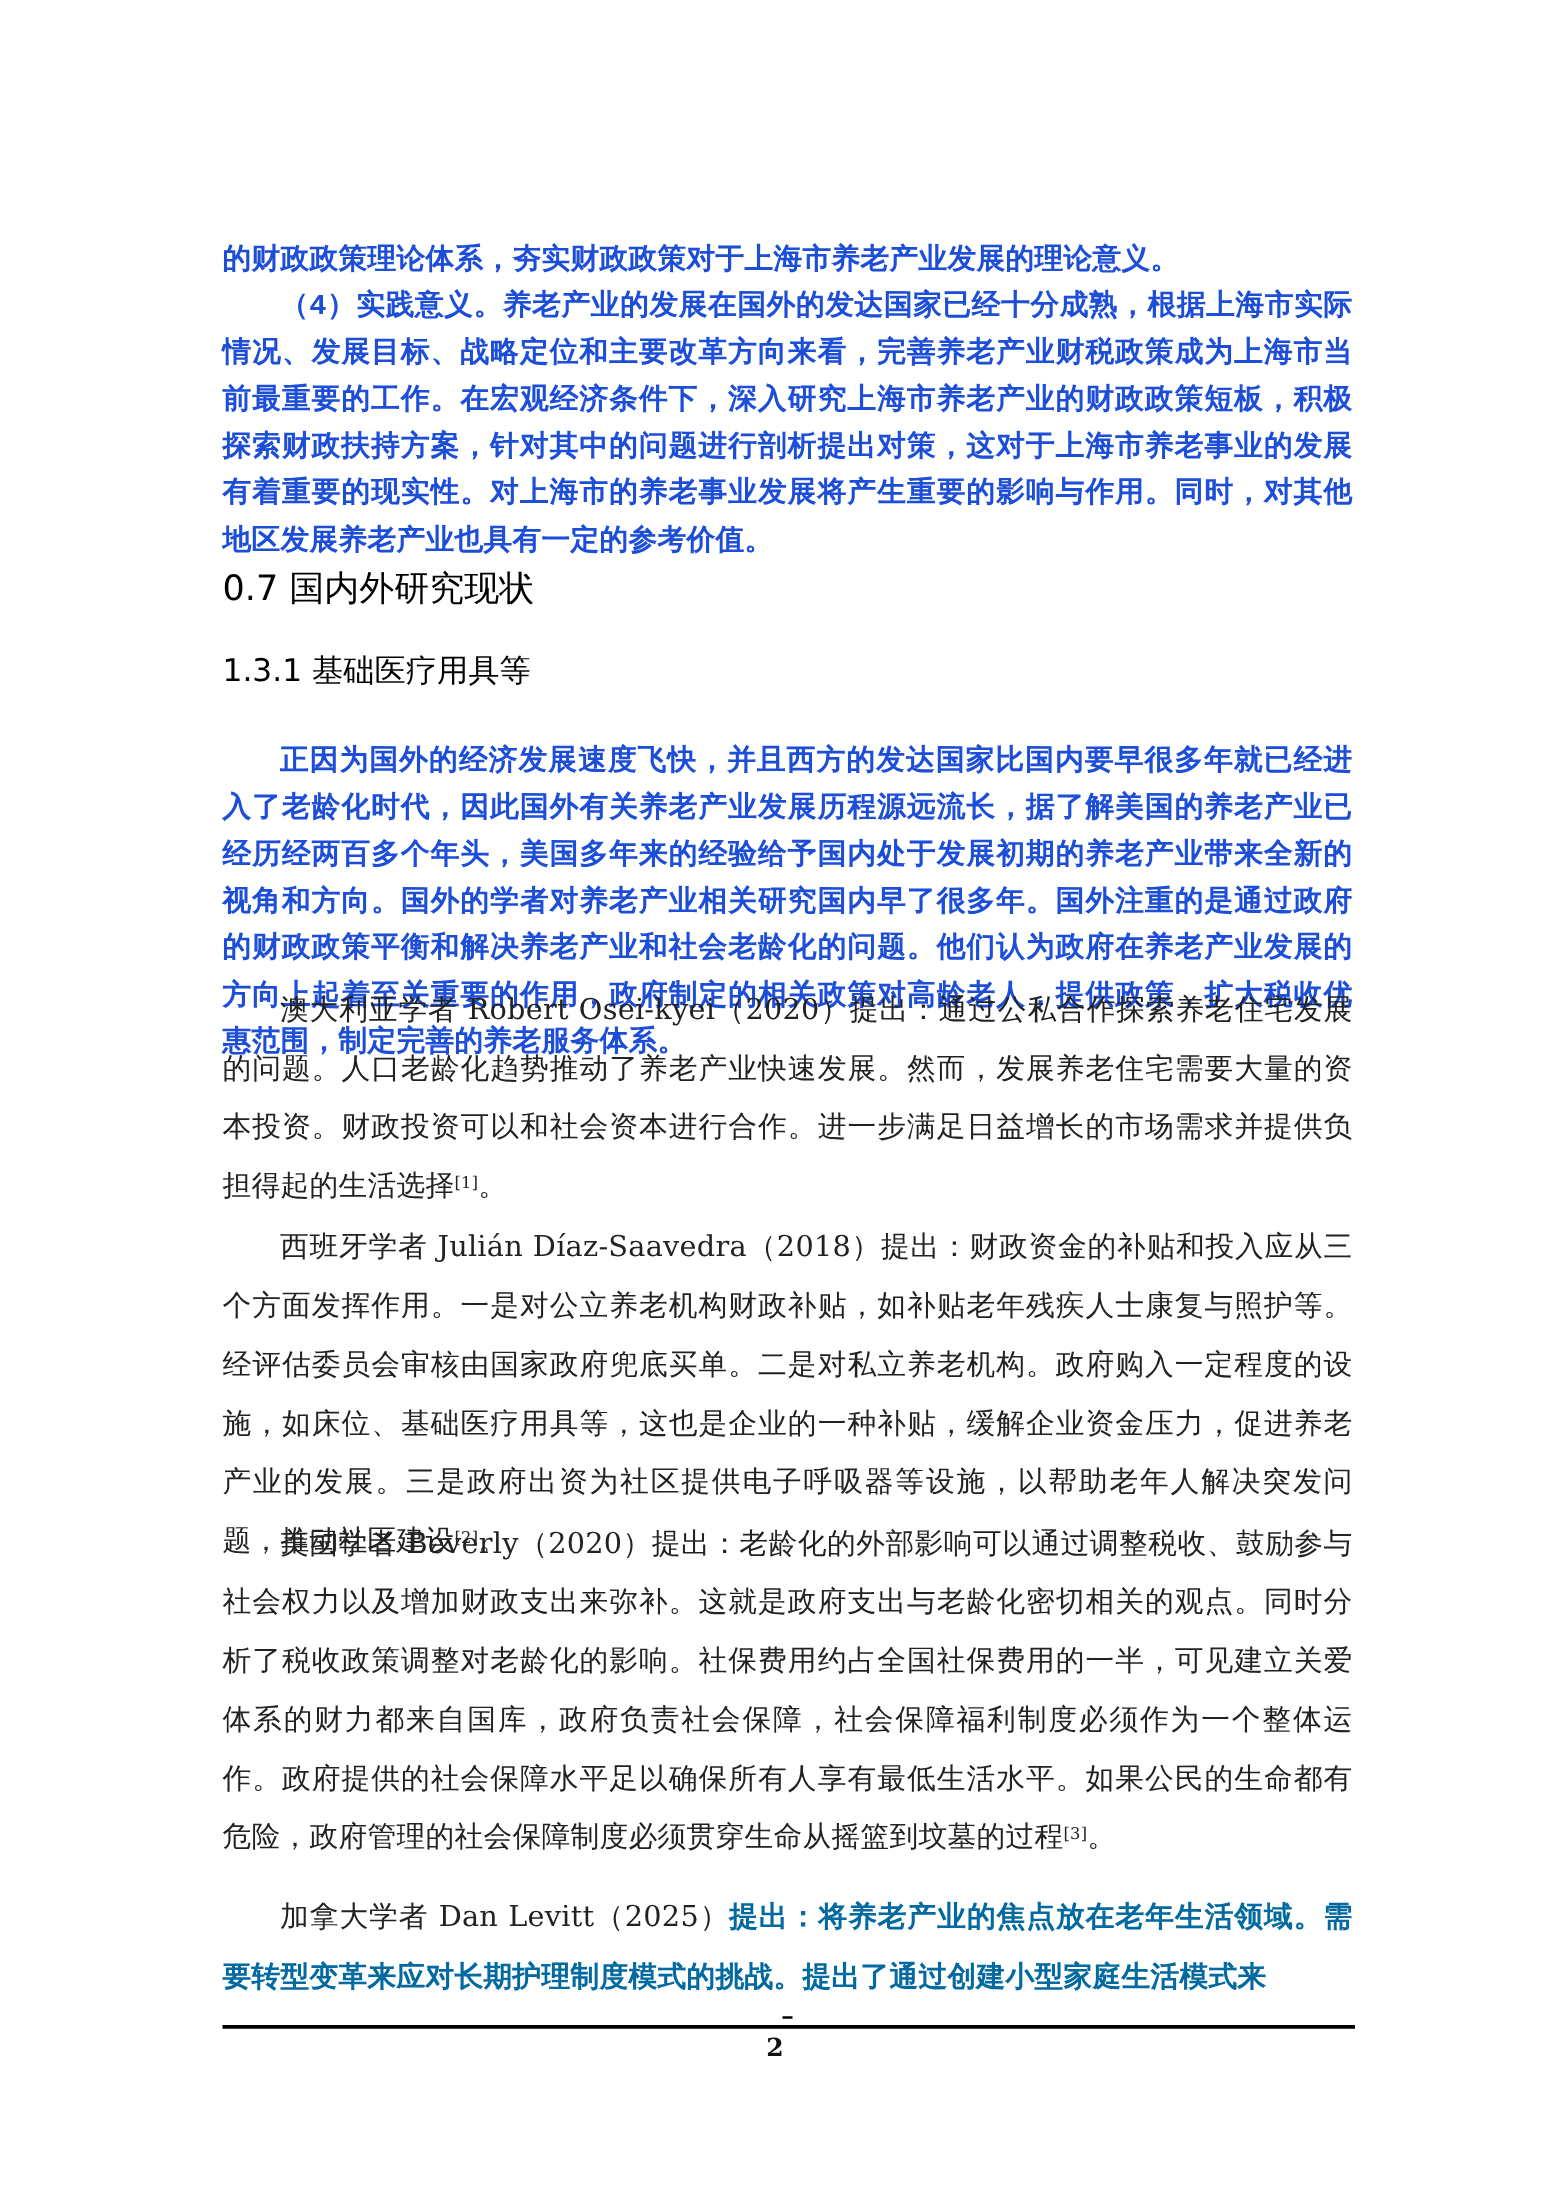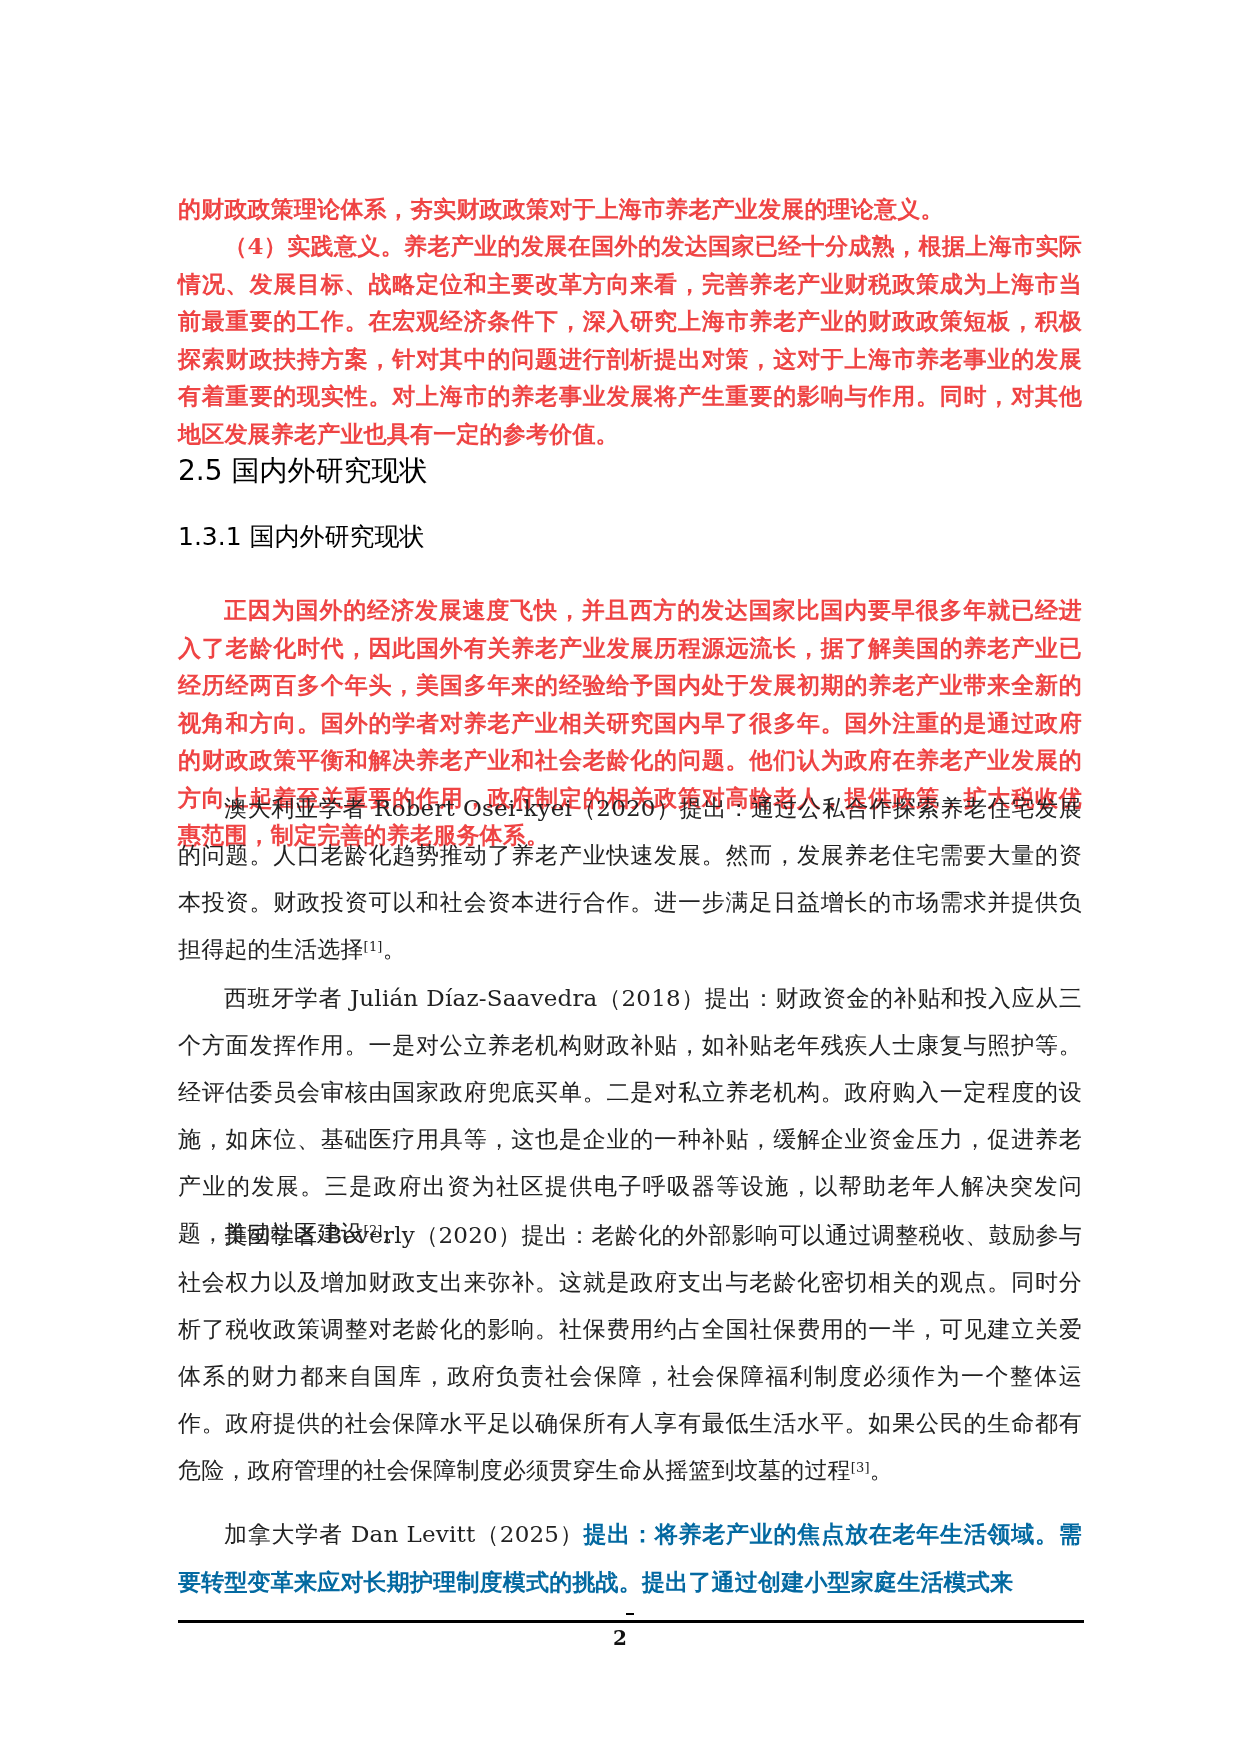--- a/index.html
+++ b/index.html
@@ -1,21 +1,21 @@
 <!DOCTYPE html>
 <html><head>
 <meta charset="utf-8">
 <style>
   html, body { margin:0; padding:0; background:#ffffff; }
   body { width:1240px; height:1754px; position:relative; overflow:hidden;
          font-family:"DejaVu Serif","Liberation Serif",serif; color:#111; }
   .page { position:absolute; left:178px; top:0; width:904px; }
   .p { position:absolute; left:0; width:904px; font-size:23px; text-align:justify;
        text-align-last:left; letter-spacing:0.2px; }
-  .dense { line-height:37.5px; font-weight:bold; color:#ef4444; }
+  .dense { line-height:37.5px; font-weight:bold; color:#1d4ed8;font-family:Liberation Mono, monospace; }
   .loose { line-height:47px; color:#222; }
   .indent { text-indent:46px; }
   .h2 { position:absolute; left:0; font-size:28px; font-weight:normal; color:#000;
         font-family:"DejaVu Sans","Liberation Sans",sans-serif; }
   .h3 { position:absolute; left:0; font-size:25px; color:#000;
         font-family:"DejaVu Sans","Liberation Sans",sans-serif; }
   sup { font-size:13px; vertical-align:top; position:relative; top:-3px; }
   .bold { font-weight:bold; color:#0369a1; }
   .footer-rule { position:absolute; left:178px; top:1620px; width:906px; height:3px; background:#000; }
   .footer-tick { position:absolute; left:626px; top:1613px; width:8px; height:2px; background:#000; }
@@ -24,23 +24,23 @@
 </style>
 </head>
 <body>
 
 <div class="page">
 
   <div class="p dense" style="top:190px;">的财政政策理论体系，夯实财政政策对于上海市养老产业发展的理论意义。</div>
 
   <div class="p dense indent" style="top:227px;">（4）实践意义。养老产业的发展在国外的发达国家已经十分成熟，根据上海市实际情况、发展目标、战略定位和主要改革方向来看，完善养老产业财税政策成为上海市当前最重要的工作。在宏观经济条件下，深入研究上海市养老产业的财政政策短板，积极探索财政扶持方案，针对其中的问题进行剖析提出对策，这对于上海市养老事业的发展有着重要的现实性。对上海市的养老事业发展将产生重要的影响与作用。同时，对其他地区发展养老产业也具有一定的参考价值。</div>
 
-  <div class="h2" style="top:452px;">2.5 国内外研究现状</div>
+  <div class="h2" style="top:452px;">0.7 国内外研究现状</div>
 
-  <div class="h3" style="top:520px;">1.3.1 国内外研究现状</div>
+  <div class="h3" style="top:520px;">1.3.1 基础医疗用具等</div>
 
   <div class="p dense indent" style="top:591px;">正因为国外的经济发展速度飞快，并且西方的发达国家比国内要早很多年就已经进入了老龄化时代，因此国外有关养老产业发展历程源远流长，据了解美国的养老产业已经历经两百多个年头，美国多年来的经验给予国内处于发展初期的养老产业带来全新的视角和方向。国外的学者对养老产业相关研究国内早了很多年。国外注重的是通过政府的财政政策平衡和解决养老产业和社会老龄化的问题。他们认为政府在养老产业发展的方向上起着至关重要的作用，政府制定的相关政策对高龄老人，提供政策，扩大税收优惠范围，制定完善的养老服务体系。</div>
 
   <div class="p loose indent" style="top:785px;">
     <span>澳大利亚学者 Robert Osei-kyei（2020）提出：通过公私合作探索养老住宅发展的问题。人口老龄化趋势推动了养老产业快速发展。然而，发展养老住宅需要大量的资本投资。财政投资可以和社会资本进行合作。进一步满足日益增长的市场需求并提供负担得起的生活选择</span><sup>[1]</sup><span>。</span>
   </div>
 
   <div class="p loose indent" style="top:975px;">
     <span>西班牙学者 Julián Díaz-Saavedra（2018）提出：财政资金的补贴和投入应从三个方面发挥作用。一是对公立养老机构财政补贴，如补贴老年残疾人士康复与照护等。经评估委员会审核由国家政府兜底买单。二是对私立养老机构。政府购入一定程度的设施，如床位、基础医疗用具等，这也是企业的一种补贴，缓解企业资金压力，促进养老产业的发展。三是政府出资为社区提供电子呼吸器等设施，以帮助老年人解决突发问题，推动社区建设</span><sup>[2]</sup><span>。</span>
   </div>

